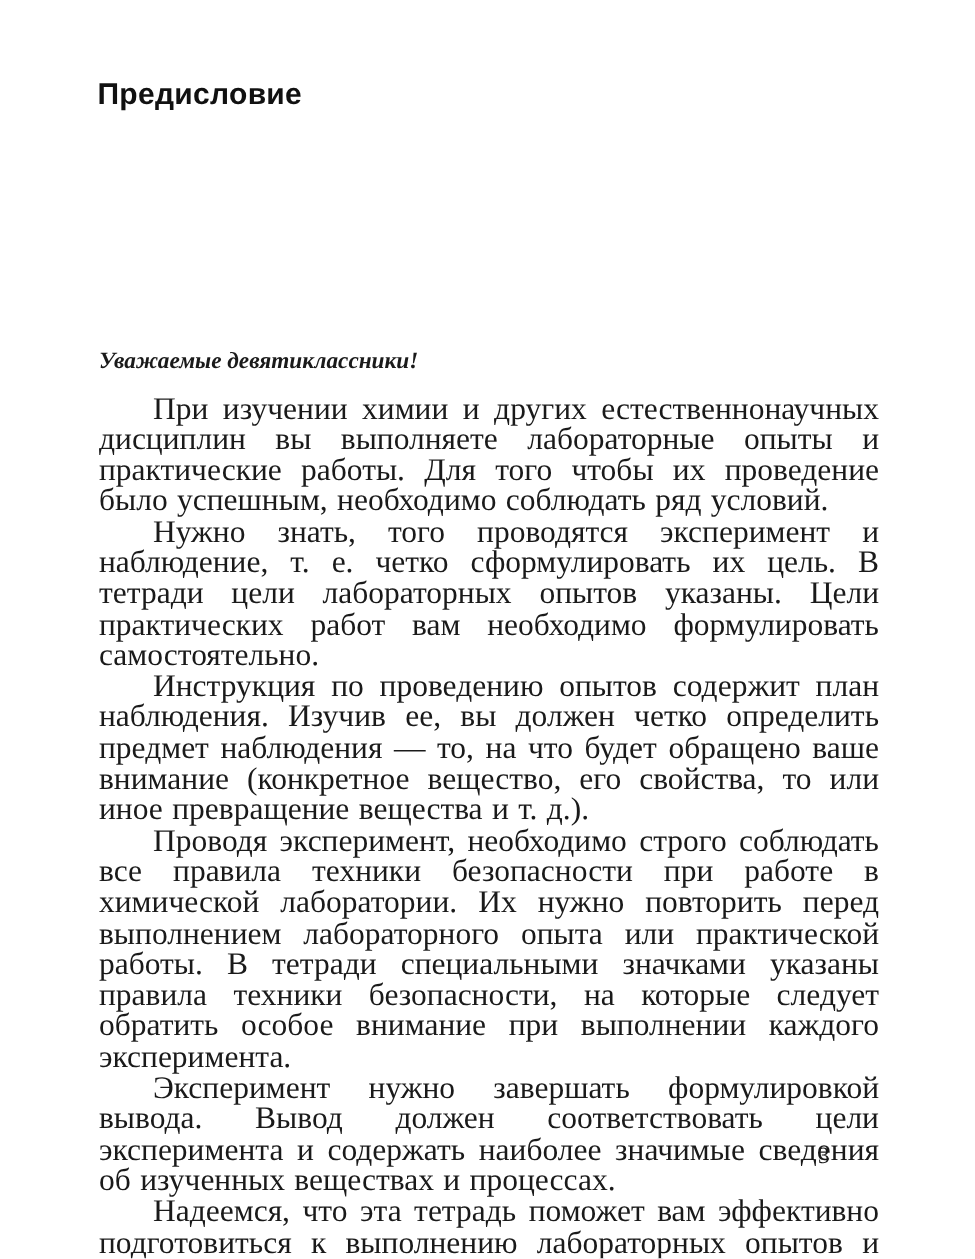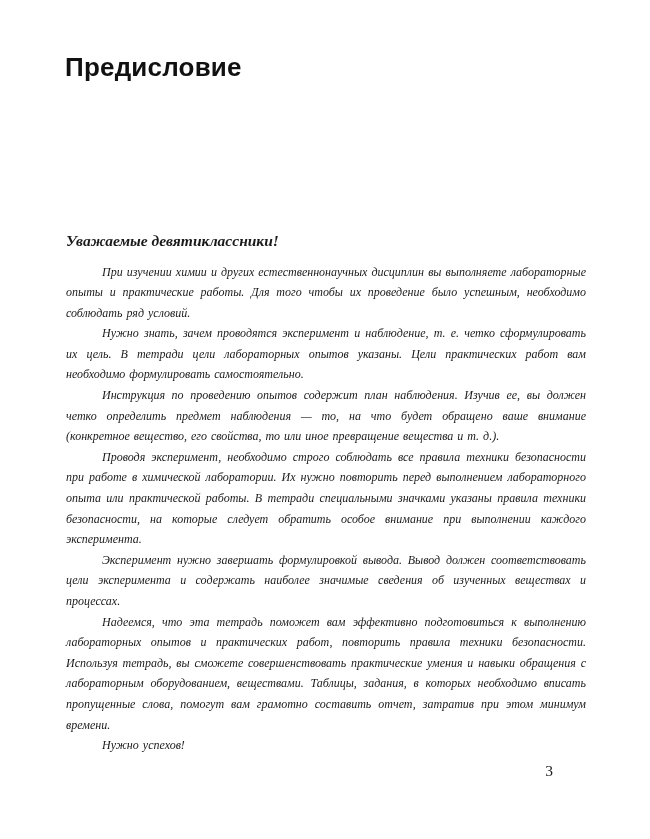--- a/index.html
+++ b/index.html
@@ -15,67 +15,66 @@
     overflow: hidden;
     font-family: "Liberation Serif", serif;
     color: #1a1a1a;
   }
   .title {
     position: absolute;
     left: 65px;
     top: 52px;
     font-family: "Liberation Sans", sans-serif;
     font-weight: bold;
-    font-size: 26px;
+    font-size: 20px;
     letter-spacing: 0.2px;
     color: #111;
   }
   .content {
     position: absolute;
     left: 66px;
     top: 219px;
     width: 520px;
     margin-top: 12px;
   }
   .salutation {
     font-style: italic;
     font-weight: bold;
     font-size: 15.5px;
     line-height: 20.5px;
     margin: 0 0 10px 0;
   }
   .content p.body-par {
     margin: 0;
-    font-size: 12px;
+    font-size: 21px;
     line-height: 20.6px;
     text-align: justify;
     text-indent: 36px;
     word-spacing: 1px;
-    font-style: italic;
   }
   .page-number {
     position: absolute;
     right: 97px;
     top: 762px;
     font-size: 15.5px;
     color: #1a1a1a;
   }
 </style>
 </head>
 <body>
 
 <div class="page">
 
   <div class="title">Предисловие</div>
 
   <div class="content">
     <p class="salutation">Уважаемые девятиклассники!</p>
 
     <p class="body-par">При изучении химии и других естественнонаучных дисциплин вы выполняете лабораторные опыты и практические работы. Для того чтобы их проведение было успешным, необходимо соблюдать ряд условий.</p>
-    <p class="body-par">Нужно знать, зачем проводятся эксперимент и наблюдение, т. е. четко сформулировать их цель. В тетради цели лабораторных опытов указаны. Цели практических работ вам необходимо формулировать самостоятельно.</p>
+    <p class="body-par">Нужно знать, того проводятся эксперимент и наблюдение, т. е. четко сформулировать их цель. В тетради цели лабораторных опытов указаны. Цели практических работ вам необходимо формулировать самостоятельно.</p>
     <p class="body-par">Инструкция по проведению опытов содержит план наблюдения. Изучив ее, вы должен четко определить предмет наблюдения — то, на что будет обращено ваше внимание (конкретное вещество, его свойства, то или иное превращение вещества и т. д.).</p>
     <p class="body-par">Проводя эксперимент, необходимо строго соблюдать все правила техники безопасности при работе в химической лаборатории. Их нужно повторить перед выполнением лабораторного опыта или практической работы. В тетради специальными значками указаны правила техники безопасности, на которые следует обратить особое внимание при выполнении каждого эксперимента.</p>
     <p class="body-par">Эксперимент нужно завершать формулировкой вывода. Вывод должен соответствовать цели эксперимента и содержать наиболее значимые сведения об изученных веществах и процессах.</p>
     <p class="body-par">Надеемся, что эта тетрадь поможет вам эффективно подготовиться к выполнению лабораторных опытов и практических работ, повторить правила техники безопасности. Используя тетрадь, вы сможете совершенствовать практические умения и навыки обращения с лабораторным оборудованием, веществами. Таблицы, задания, в которых необходимо вписать пропущенные слова, помогут вам грамотно составить отчет, затратив при этом минимум времени.</p>
     <p class="body-par">Нужно успехов!</p>
   </div>
 
   <div class="page-number">3</div>
 
 </div>

